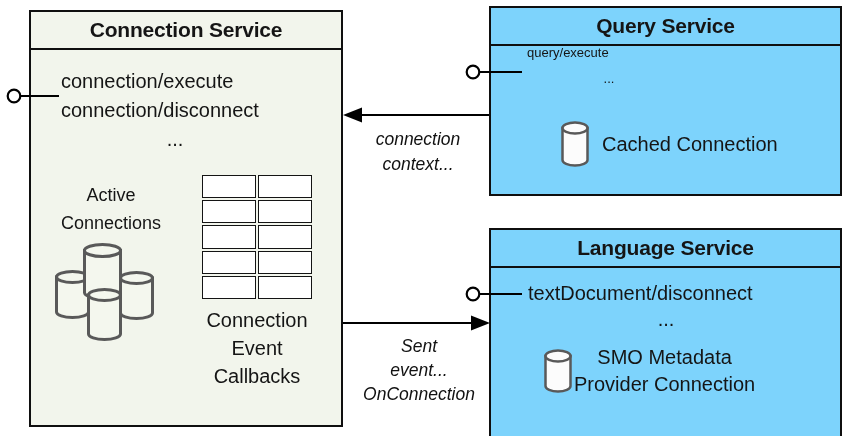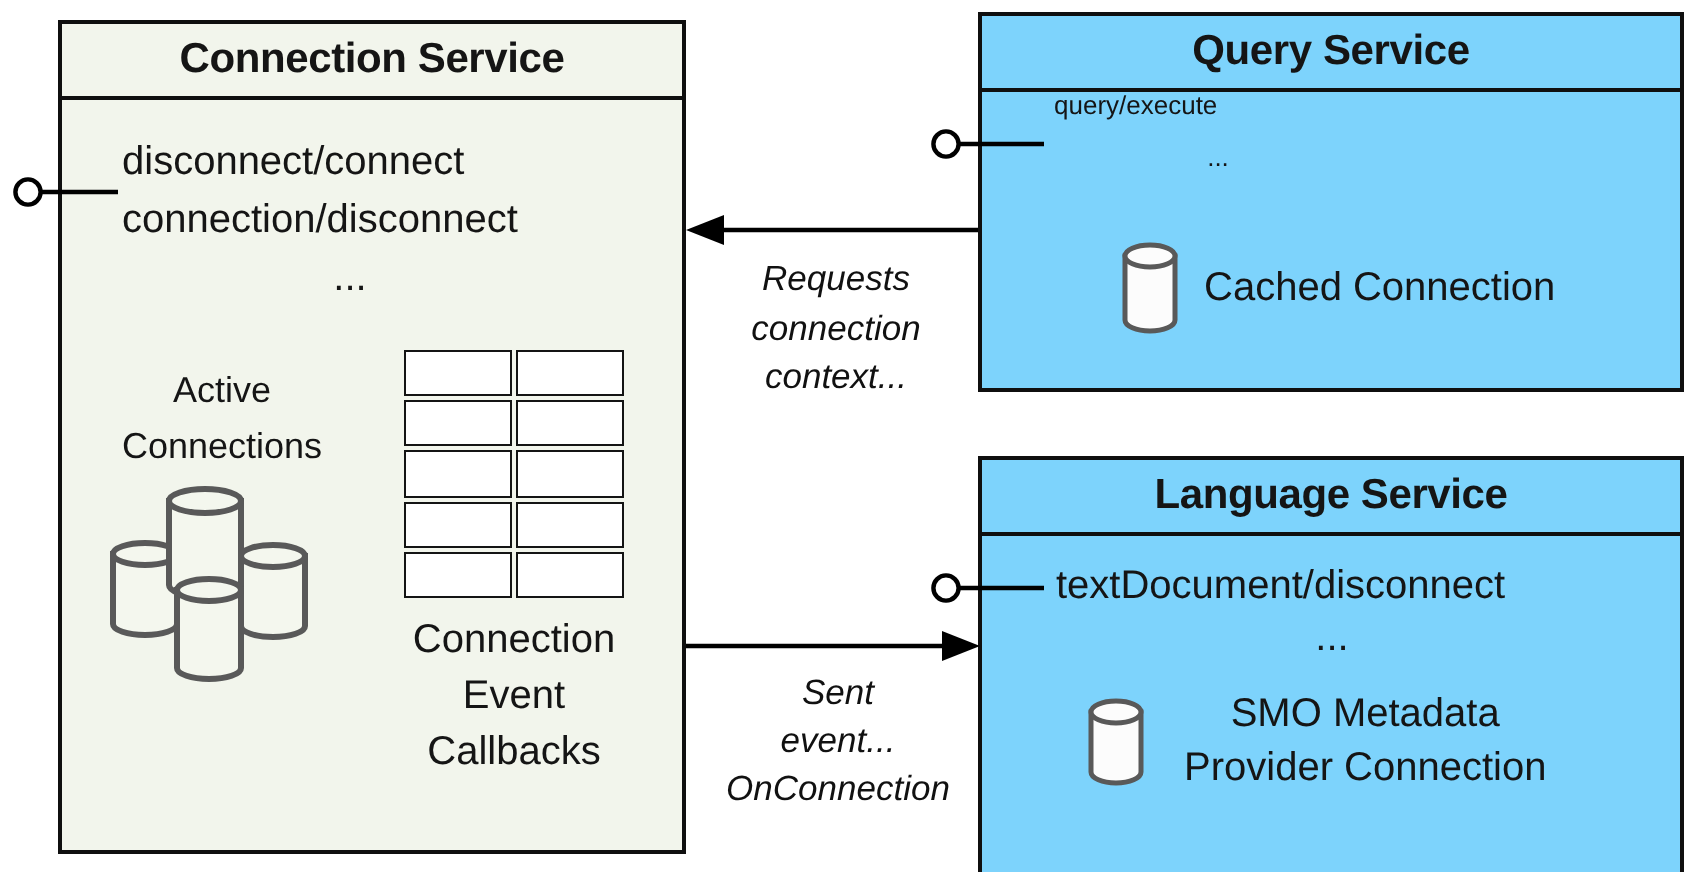--- a/index.html
+++ b/index.html
@@ -30,21 +30,21 @@
     display:grid; grid-template-columns:1fr 1fr; grid-template-rows:repeat(5,1fr); gap:2px;
   }
   .cbtable .cell { background:#ffffff; border:1.6px solid #141414; box-sizing:border-box; }
   .cb-label      { left:146px; top:294px; width:160px; font-size:20px; line-height:28px; }
 
   .q-methods { left:36px; top:32px; width:164px; font-size:13px; line-height:26px; }
   .l-methods { left:37px; top:50px; width:276px; font-size:20px; line-height:26px; }
 
   .db-row { display:flex; align-items:center; }
   .q-db   { left:58px; top:113px; gap:13px;padding-left:12px; }
-  .l-db   { left:53px; top:114px; gap:20px; }
+  .l-db   { left:53px; top:114px; gap:2px; }
   .db-label  { font-size:20px; white-space:nowrap; }
   .db-label2 { font-size:20px; line-height:27px; text-align:center; white-space:nowrap; }
 
   .overlay { position:absolute; left:0; top:0; z-index:5; pointer-events:none; }
 
   .flow-label {
     position:absolute; z-index:6; font-style:italic; font-size:17.5px;
     text-align:center; color:#111111;
   }
   .req-label  { left:338px; top:127px; width:160px; line-height:24.5px; }
@@ -54,21 +54,21 @@
 <body>
 
 <div class="canvas">
 
   <div class="box connection">
     <div class="hdr">
       <span>Connection Service</span>
     </div>
 
     <div class="abs methods conn-methods">
-      <div>disconnect/connect</div>
+      <div>connection/execute</div>
       <div>connection/disconnect</div>
       <div class="tc">...</div>
     </div>
 
     <div class="abs active-label tc">
       <div>Active</div>
       <div>Connections</div>
     </div>
 
     <svg class="abs cluster" width="116" height="114" viewBox="0 0 116 114">
@@ -171,21 +171,20 @@
       <polygon points="343,115 362,107.5 362,122.5" fill="#000000"></polygon>
     </g>
 
     <g>
       <line x1="343" y1="323" x2="472" y2="323" stroke="#000000" stroke-width="2.2"></line>
       <polygon points="490,323 471,315.5 471,330.5" fill="#000000"></polygon>
     </g>
   </svg>
 
   <div class="flow-label req-label">
-    <div>Requests</div>
     <div>connection</div>
     <div>context...</div>
   </div>
   <div class="flow-label sent-label">
     <div>Sent</div>
     <div>event...</div>
     <div>OnConnection</div>
   </div>
 
 </div>

